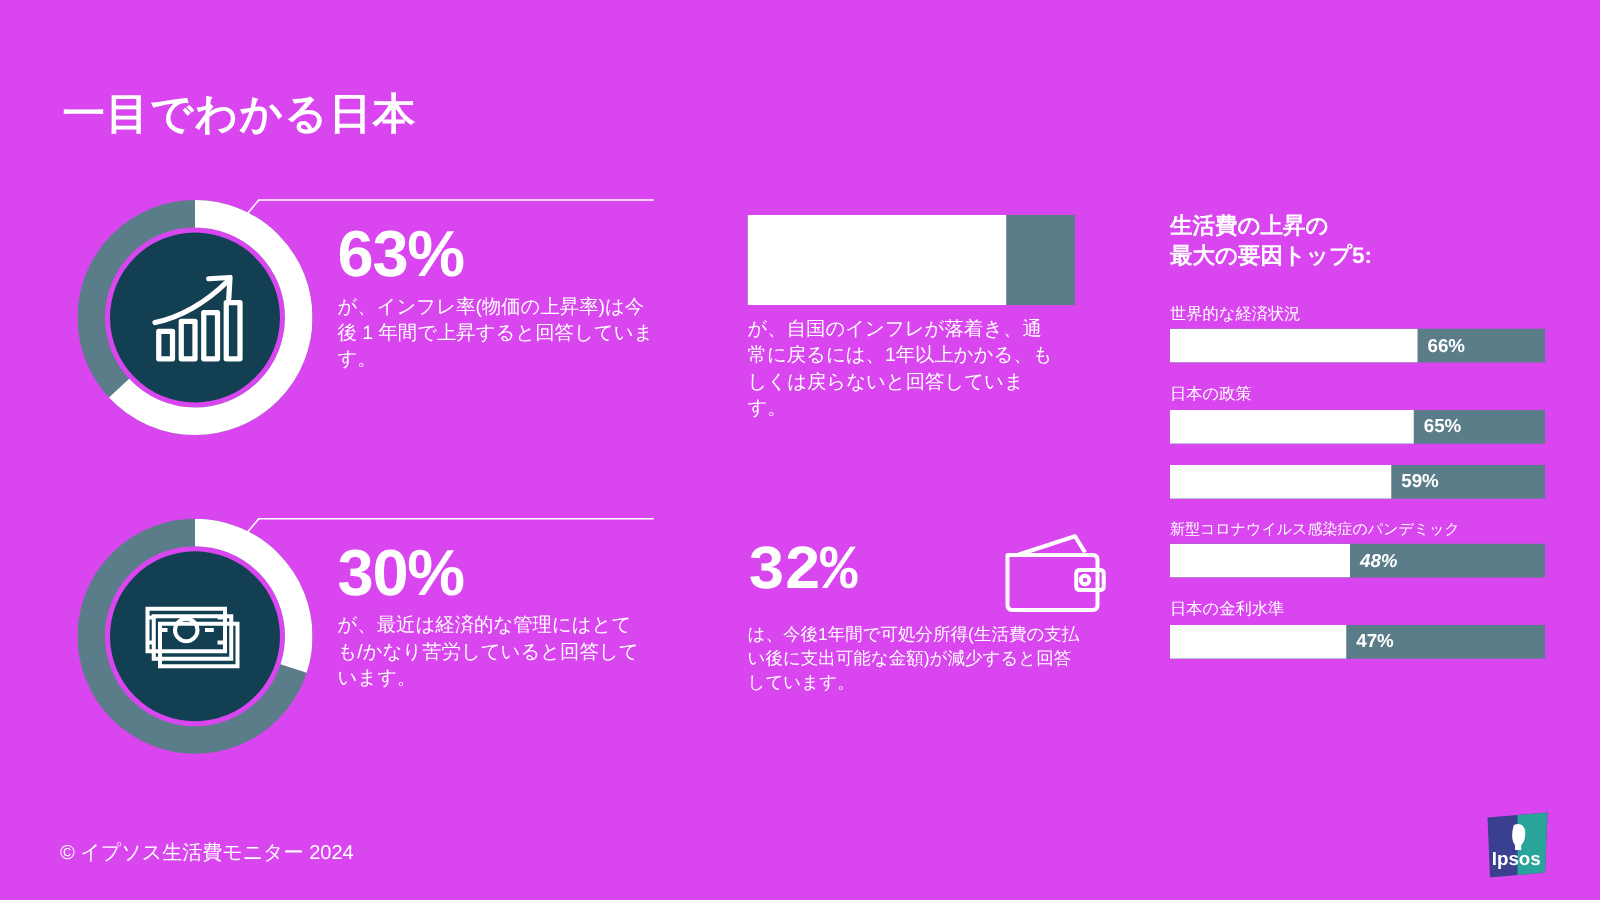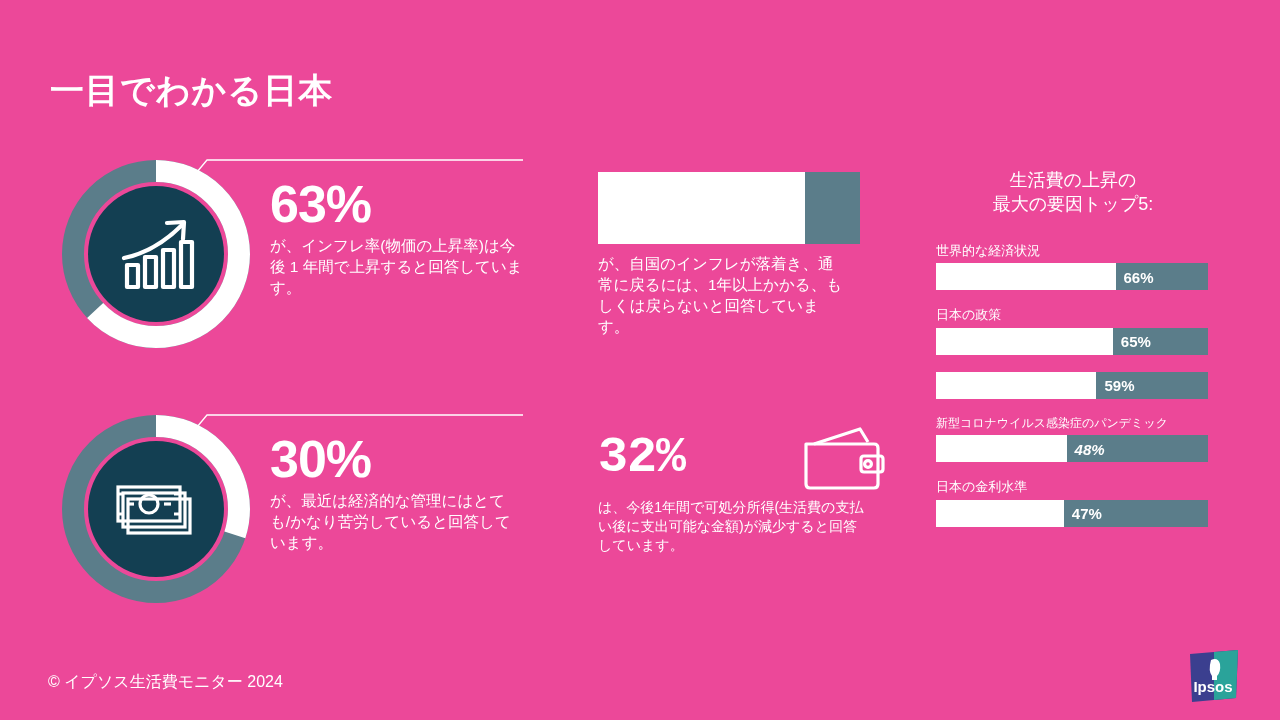--- a/index.html
+++ b/index.html
@@ -11,21 +11,21 @@
     width: 1280px;
     height: 720px;
     overflow: hidden;
     font-family: "Liberation Sans", sans-serif;
     color: #ffffff;
     position: relative;
   }
   .slide {
     position: absolute;
     inset: 0;
-    background: #ec4899;
+    background: #d946ef;
     padding-left: 13px;
   }
 
   
   .page-title {
     position: absolute;
     left: 50px;
     top: 68px;
     font-size: 34px;
     font-weight: bold;
@@ -167,41 +167,40 @@
 
   
   .panel {
     position: absolute;
     left: 936px;
     top: 168px;
     width: 274px;
   }
   .panel-title {
     font-size: 18px;
-    font-weight: normal;
+    font-weight: bold;
     line-height: 1.35;
     color: #ffffff;
     white-space: pre-line;
-    text-align: center;
   }
   .panel-list {
     margin-top: 26px;
   }
   .panel-item { margin-bottom: 17px; }
   .panel-item:last-child { margin-bottom: 0; }
   .panel-item-label {
     font-size: 13px;
     line-height: 1.2;
     color: #ffffff;
     margin-bottom: 5px;
     white-space: nowrap;
   }
   .panel-bar {
     position: relative;
-    width: 272px;
+    width: 300px;
     height: 27px;
     background: #5b7d8a;
     overflow: hidden;
   }
   .panel-bar-fill {
     position: absolute;
     left: 0;
     top: 0;
     bottom: 0;
     background: #ffffff;

